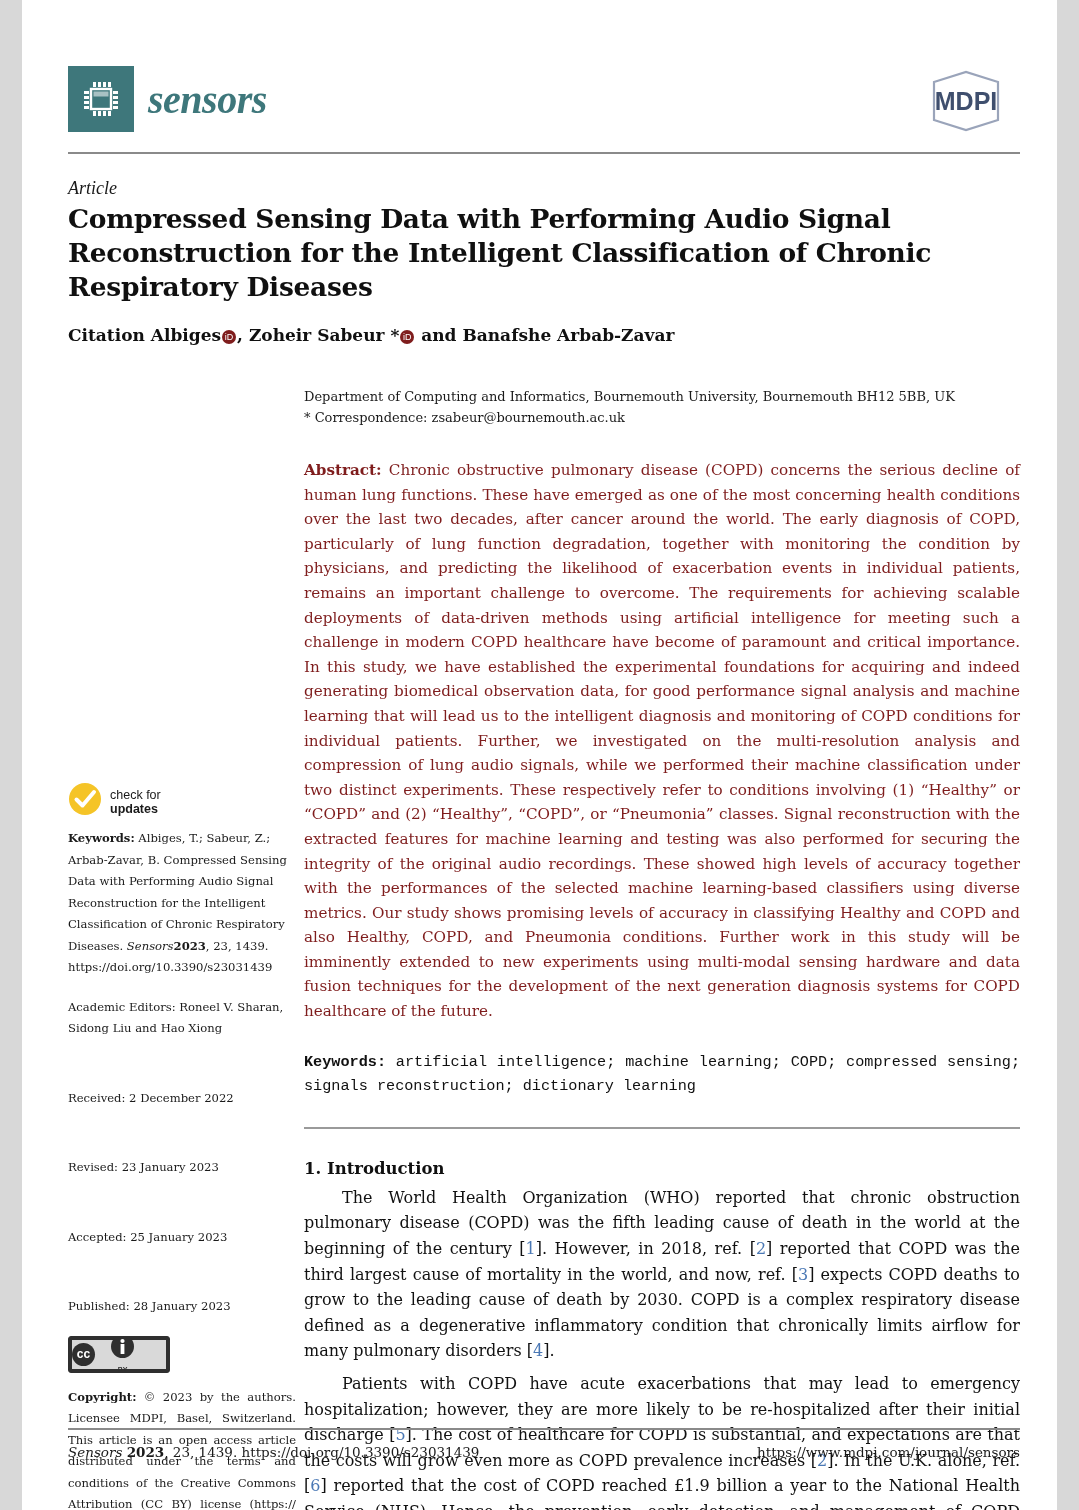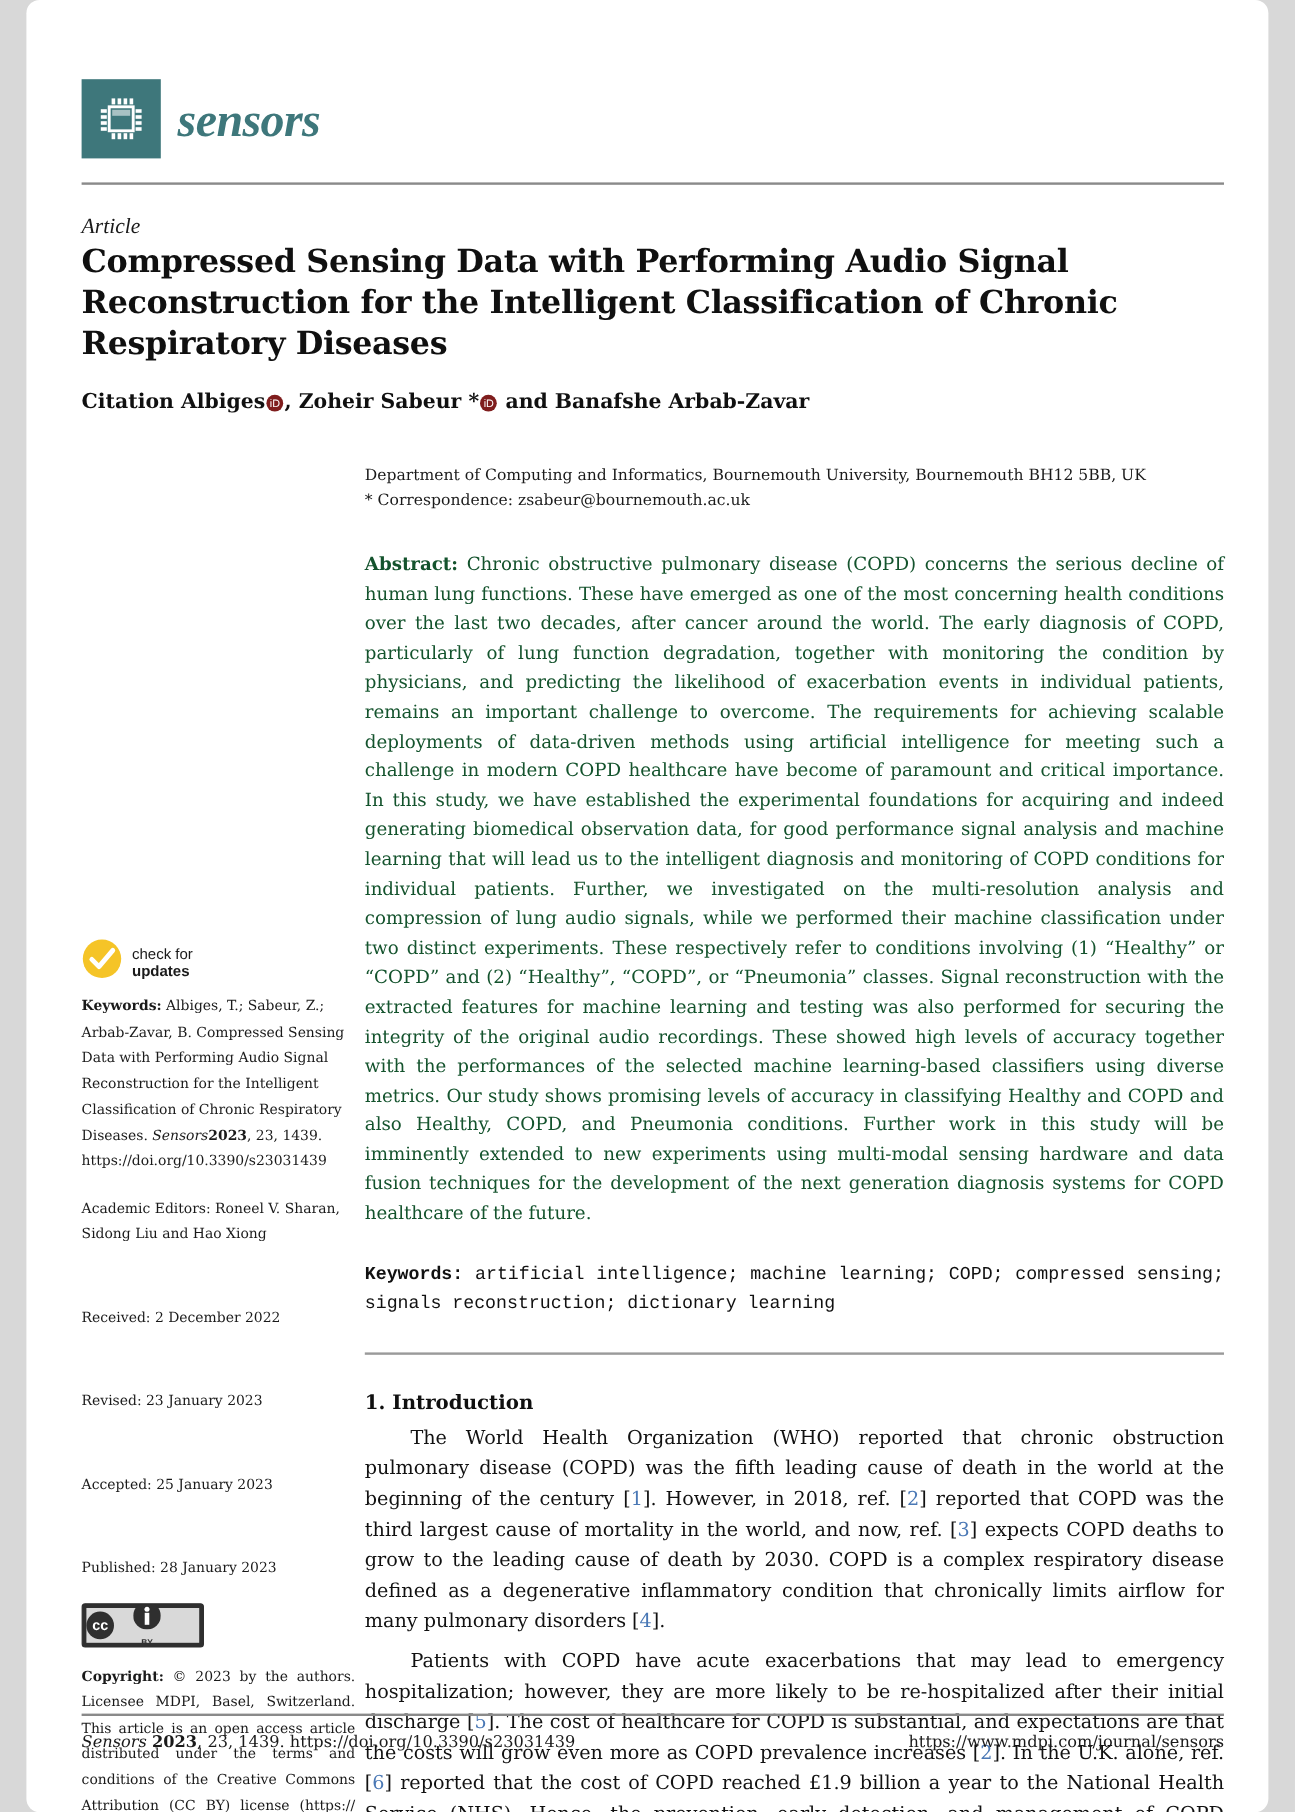--- a/index.html
+++ b/index.html
@@ -14,21 +14,20 @@
     overflow: hidden;
   }
   .page {
     position: absolute;
     left: 22px;
     top: 0;
     width: 1035px;
     height: 1510px;
     background: #ffffff;
     box-sizing: border-box;
-    border-radius: 11px;
   }
   .content {
     position: absolute;
     left: 46px;
     top: 0;
     width: 952px;
     height: 1510px;
   }
 
   
@@ -229,21 +228,21 @@
     font-size: 13px;
     line-height: 21px;
     color: #1a1a1a;
   }
   .abstract {
     margin-top: 30px;
     font-family: "DejaVu Serif", serif;
     font-size: 15.2px;
     line-height: 24.6px;
     text-align: justify;
-    color: #14532d;
+    color: #7f1d1d;
   }
   .abstract b, .keywords b { font-weight: bold; }
   .keywords {
     margin-top: 26px;
     font-family: Liberation Mono, monospace;
     font-size: 15.2px;
     line-height: 24.6px;
     text-align: justify;
     color: #111111;
   }
@@ -326,20 +325,26 @@
                 <rect x="6" y="30" width="5" height="3"></rect>
               <rect x="35" y="15" width="5" height="3"></rect>
                 <rect x="35" y="20" width="5" height="3"></rect>
               <rect x="35" y="25" width="5" height="3"></rect>
                 <rect x="35" y="30" width="5" height="3"></rect>
             </g>
           </svg>
         </div>
         <div class="journal-name">sensors</div>
       </div>
+      <div class="mdpi-logo">
+        <svg width="108" height="62" viewBox="0 0 108 62" aria-hidden="true">
+          <polygon points="22,12 54,2 86,12 86,50 54,60 22,50" fill="none" stroke="#9aa4ba" stroke-width="2.2"></polygon>
+        </svg>
+        <div class="mdpi-text">MDPI</div>
+      </div>
     </div>
     <div class="rule-top"></div>
 
     <div class="article-type">Article</div>
     <div class="paper-title">Compressed Sensing Data with Performing Audio Signal Reconstruction for the Intelligent Classification of Chronic Respiratory Diseases</div>
     <div class="authors">
       <span>Citation Albiges</span><span class="orcid">iD</span><span>, Zoheir Sabeur *</span><span class="orcid">iD</span><span> and Banafshe Arbab-Zavar</span>
     </div>
 
     <div class="sidebar">

